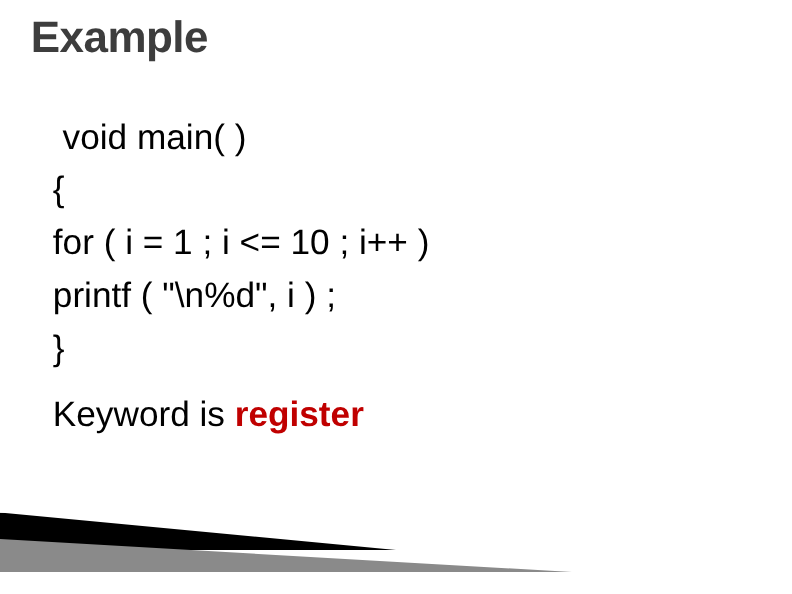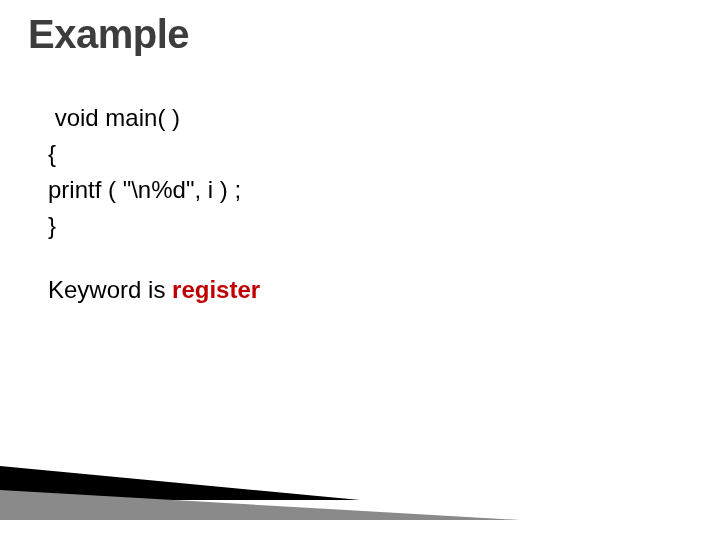--- a/index.html
+++ b/index.html
@@ -25,29 +25,29 @@
     left: 28px;
     font-size: 40px;
     font-weight: 700;
     color: #3d3d3d;
     letter-spacing: -0.5px;
   }
   .body {
     position: absolute;
     top: 100px;
     left: 48px;
-    font-size: 24px;
+    font-size: 32px;
     line-height: 1.5;
     color: #000;
   }
   .code-line {
     white-space: pre;
   }
   .note {
-    margin-top: 28px;
+    margin-top: 12px;
   }
   .kw {
     color: #c00000;
     font-weight: 700;
   }
   
   .tri {
     position: absolute;
     left: 0;
   }
@@ -69,20 +69,21 @@
 </head>
 <body>
 
 <div class="slide">
 
   <div class="title">Example</div>
 
   <div class="body">
     <div class="code-line"> void main( )</div>
     <div class="code-line">{</div>
+    <div class="code-line">for ( i = 1 ; i &lt;= 10 ; i++ )</div>
     <div class="code-line">printf ( "\n%d", i ) ;</div>
     <div class="code-line">}</div>
 
     <div class="note">
       <span>Keyword is </span><span class="kw">register</span>
     </div>
   </div>
 
   <div class="tri tri-black"></div>
   <div class="tri tri-gray"></div>

